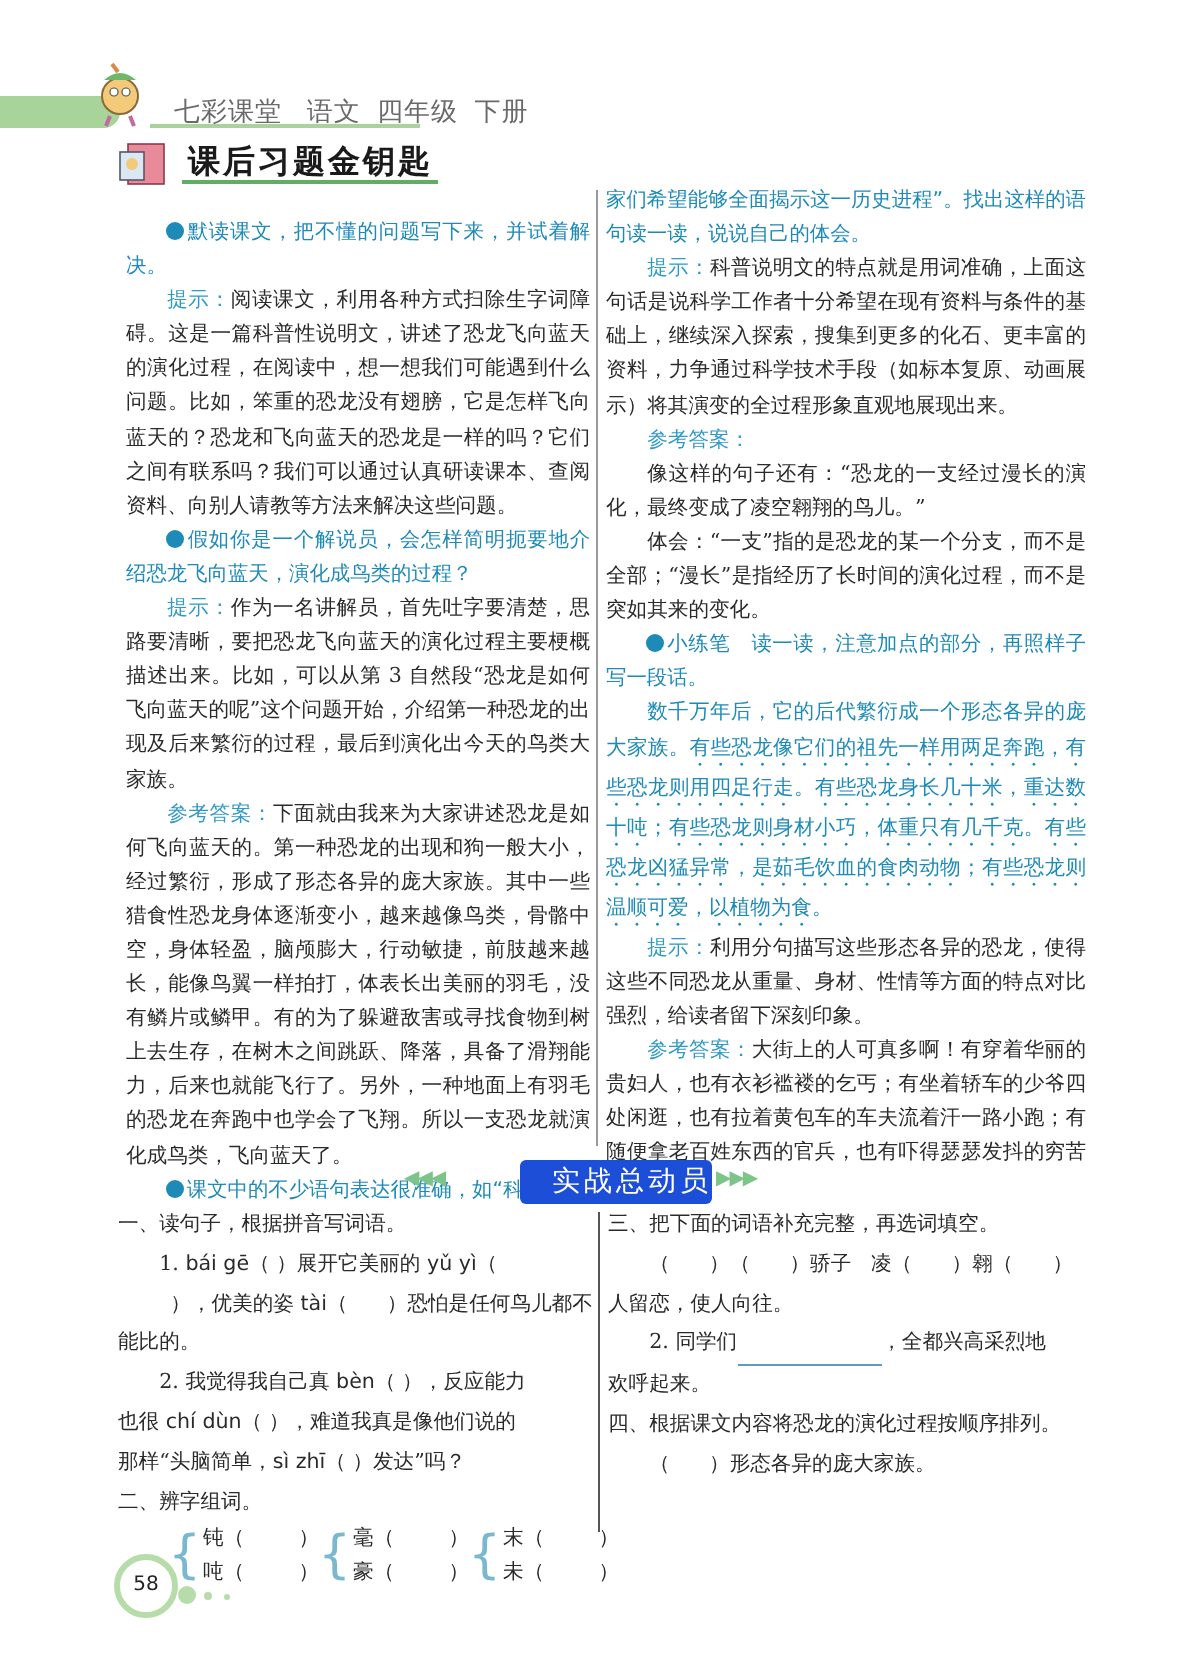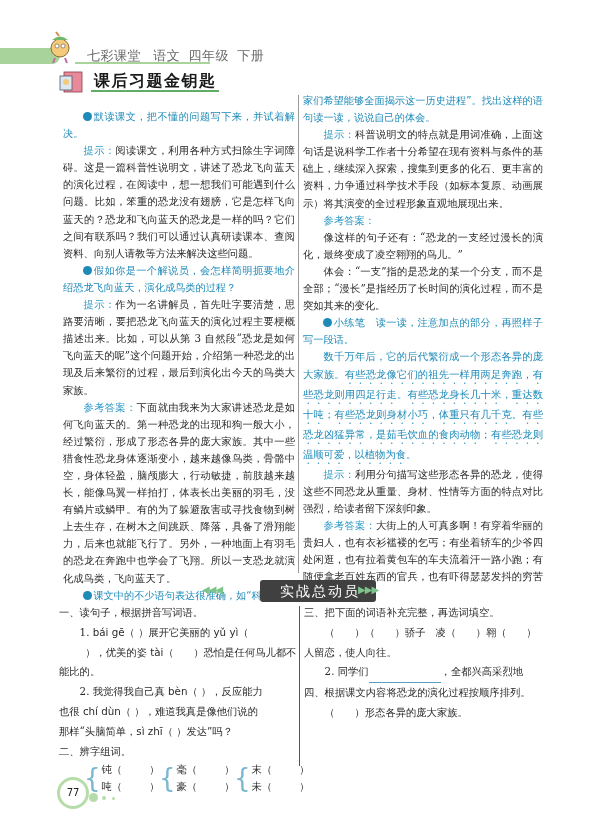--- a/index.html
+++ b/index.html
@@ -30,23 +30,23 @@
   .tag { color: #2f9ac6; font-family: "DejaVu Sans", sans-serif; }
   .p { text-indent: 2em; margin: 0; }
   .p0 { margin: 0; }
   .blue-p { color: #1e8ab8; font-family: "DejaVu Sans", sans-serif; }
   .dot { text-emphasis: dot; -webkit-text-emphasis: dot; text-emphasis-position: under; -webkit-text-emphasis-position: under; }
 
   
   .banner { position: absolute; left: 190px; top: 580px; width: 220px; height: 22px; }
   .banner .arrows-l { position: absolute; left: 12px; top: 4px; color: #7cc48a; font-size: 10px; letter-spacing: -1px; font-family: "DejaVu Sans", sans-serif; }
   .banner .arrows-r { position: absolute; left: 168px; top: 4px; color: #7cc48a; font-size: 10px; letter-spacing: -1px; font-family: "DejaVu Sans", sans-serif; }
-  .banner .pill { position: absolute; left: 70px; top: 0; width: 96px; height: 22px; background: #404040;
+  .banner .pill { position: absolute; left: 70px; top: 0; width: 96px; height: 22px; background: #1d4ed8;
                   border-radius: 3px; color: #fff; font-family: "DejaVu Sans", sans-serif; font-size: 14px;
-                  text-align: left; line-height: 22px; letter-spacing: 2px; padding-left: 20px; }
+                  text-align: right; line-height: 22px; letter-spacing: 2px; }
 
   
   .ex { position: absolute; font-size: 10.3px; line-height: 19.8px; }
   .ex-left { left: 59px; top: 603px; width: 236px; }
   .ex-right { left: 304px; top: 603px; width: 240px; }
   .ex-divider { position: absolute; left: 299px; top: 606px; width: 1px; height: 160px; background: #555; }
   .sans { font-family: "DejaVu Sans", sans-serif; }
   .ind { padding-left: 2em; }
   .blank { display: inline-block; border-bottom: 1px solid #5a9ec0; vertical-align: baseline; }
   .grid-row { display: flex; }
@@ -168,20 +168,21 @@
   </div>
 </div>
 
 <div class="ex-divider"></div>
 
 <div class="ex ex-right">
   <div>三、把下面的词语补充完整，再选词填空。</div>
   <div class="ind fill-row">（      ）（      ）骄子   凌（      ）翱（      ）</div>
   <div>人留恋，使人向往。</div>
   <div class="ind"><span>2. 同学们</span><span class="blank" style="width:72px;">&nbsp;</span><span>，全都兴高采烈地</span></div>
+  <div>欢呼起来。</div>
   <div>四、根据课文内容将恐龙的演化过程按顺序排列。</div>
   <div class="ind fill-row">（      ）形态各异的庞大家族。</div>
 </div>
 
-<div class="pg-circle">77</div>
+<div class="pg-circle">58</div>
 <div class="pg-dot1"></div>
 <div class="pg-dot2"></div>
 <div class="pg-dot3"></div>
 
 </body></html>

